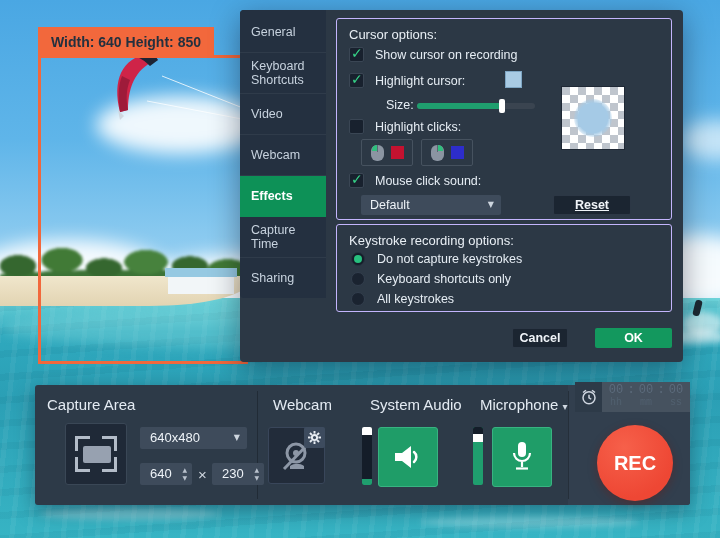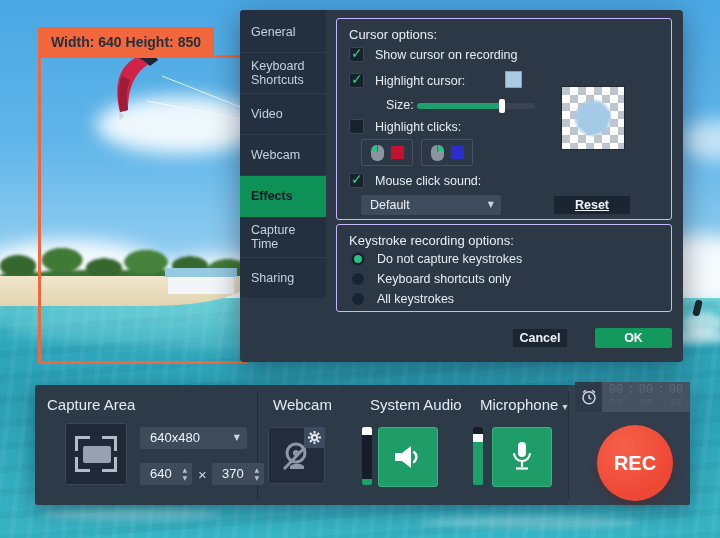--- a/index.html
+++ b/index.html
@@ -45,21 +45,21 @@
       color:#23303e;font-size:14px;font-weight:bold;line-height:30px;text-align:center;}
 
   
   .dialog{left:240px;top:10px;width:443px;height:352px;background:#2c3845;border-radius:4px;
           box-shadow:0 8px 30px rgba(0,0,20,.4);}
   .sidebar{position:absolute;left:0;top:0;width:86px;height:288px;background:#243040;
            border-radius:4px 0 0 4px;display:flex;flex-direction:column;padding-top:2px;box-sizing:border-box;}
   .tab{flex:1;display:flex;align-items:center;padding-left:11px;color:#c7d2de;font-size:12.5px;
        line-height:1.15;border-bottom:1px solid #2f3b4a;cursor:default;}
   .tab:last-child{border-bottom:none;}
-  .tab.selected{background:#0d9157;color:#0f172a;font-weight:bold;border-bottom-color:#0d9157;}
+  .tab.selected{background:#0d9157;color:#ffffff;font-weight:bold;border-bottom-color:#0d9157;}
 
   .group{position:absolute;left:96px;width:336px;border:1px solid #c4b5fd;border-radius:3px;
          background:#2c3845;box-sizing:border-box;}
   .g-title{position:absolute;left:12px;top:8px;color:#e9eff5;font-size:13px;}
   .cbx{position:absolute;width:15px;height:15px;background:#18212e;border:1px solid #3a4654;
        border-radius:2px;box-sizing:border-box;}
   .cbx .check{position:absolute;left:1px;top:-3px;color:#36d287;font-size:14px;font-weight:bold;
        font-family:"DejaVu Sans",sans-serif;}
   .lbl{position:absolute;color:#e6edf4;font-size:12.5px;white-space:nowrap;}
   .swatch{position:absolute;width:17px;height:17px;background:#a9cbe4;border:1px solid #7ea6c4;box-sizing:border-box;}
@@ -264,21 +264,21 @@
     <div class="bar-dd" style="left:105px;top:42px;width:107px;">
       <span>640x480</span>
       <span class="dd-arrow" style="line-height:22px;">▼</span>
     </div>
     <div class="stepper" style="left:105px;top:78px;">
       <span>640</span>
       <span class="step-arrows">▲<br>▼</span>
     </div>
     <div class="times" style="left:163px;top:81px;">×</div>
     <div class="stepper" style="left:177px;top:78px;">
-      <span>370</span>
+      <span>230</span>
       <span class="step-arrows">▲<br>▼</span>
     </div>
 
     <div class="bar-title" style="left:238px;top:11px;">Webcam</div>
     <div class="sq-btn" style="left:233px;top:42px;">
       <svg width="34" height="34" viewBox="0 0 34 34" style="position:absolute;left:11px;top:11px;">
         <circle cx="16" cy="14" r="9" fill="none" stroke="#8d97a6" stroke-width="3"></circle>
         <circle cx="16" cy="14" r="3" fill="#8d97a6"></circle>
         <path d="M10 27 C14 24 20 24 24 27 L24 30 L10 30 Z" fill="#8d97a6"></path>
         <line x1="4" y1="30" x2="29" y2="4" stroke="#8d97a6" stroke-width="3"></line>

